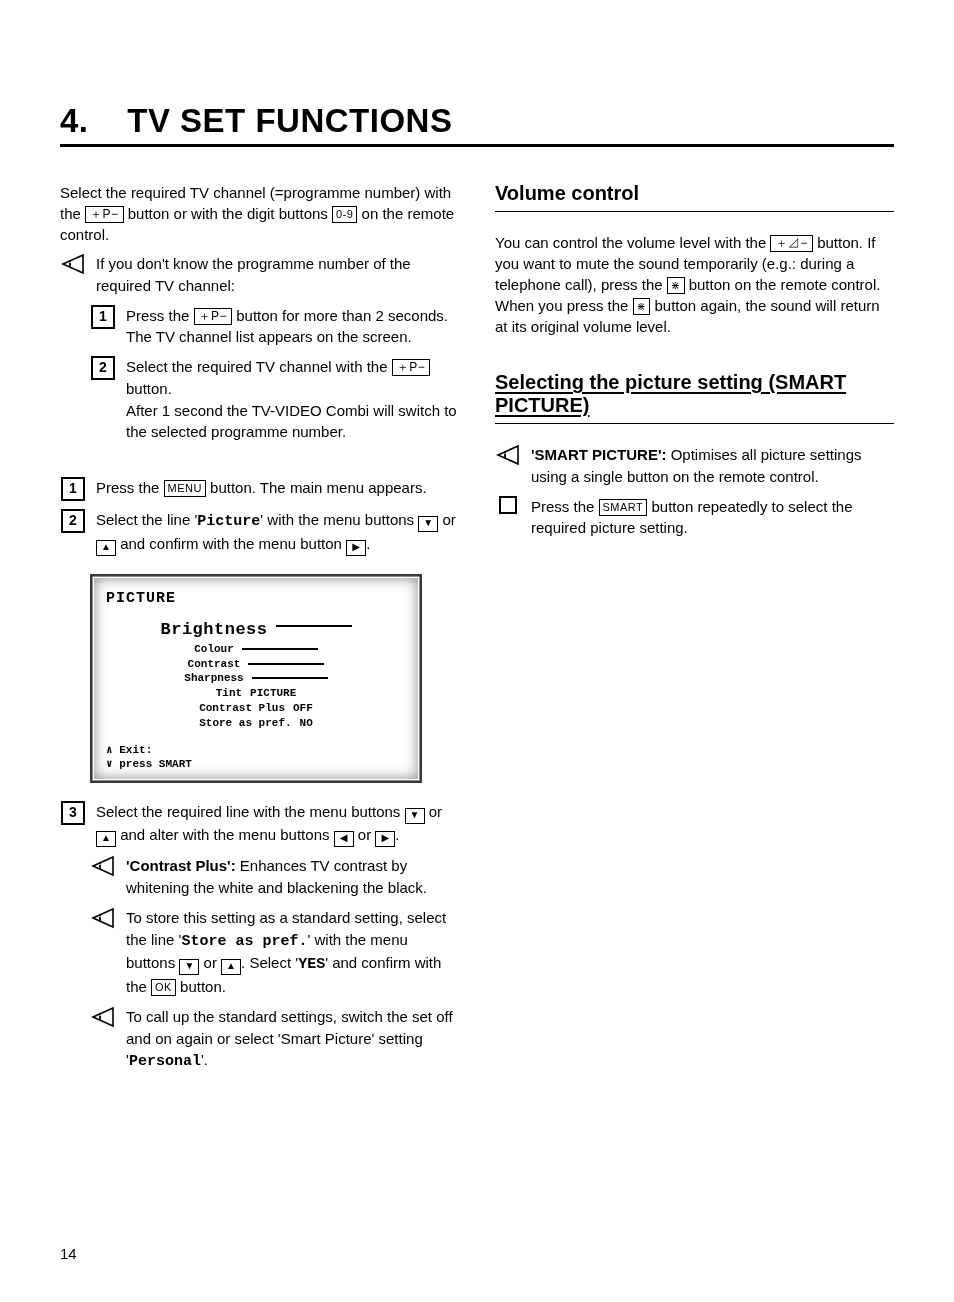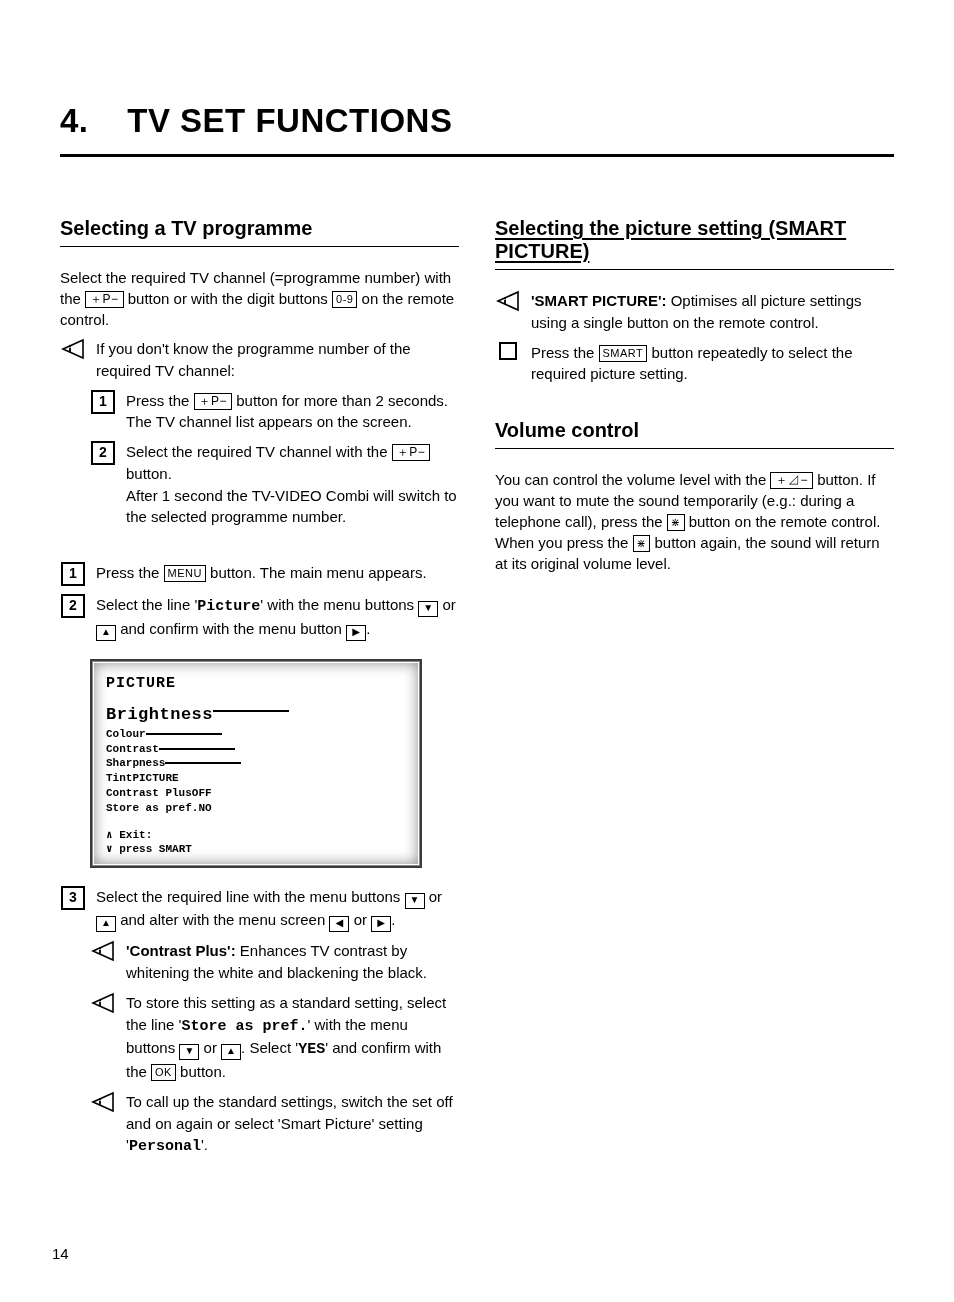--- a/index.html
+++ b/index.html
@@ -14,22 +14,22 @@
     box-sizing: border-box;
     padding: 80px 60px 40px 60px;
     font-size: 15px;
   }
   .chapter-title {
     font-family: "Arial Narrow", "Helvetica Neue Condensed", Arial, sans-serif;
     font-weight: 800;
     font-size: 33px;
     letter-spacing: 0.5px;
     border-bottom: 3px solid #000;
-    padding-bottom: 14px;
-    margin-bottom: 60px;
+    padding-bottom: 4px;
+    margin-bottom: 35px;
     font-stretch: condensed;
   }
   .columns {
     display: flex;
     gap: 36px;
   }
   .col { flex: 1; min-width: 0; }
   .section-h {
     font-family: "Arial Narrow", "Helvetica Neue Condensed", Arial, sans-serif;
     font-weight: 800;
@@ -106,35 +106,35 @@
     border: 2px solid #3a3a3a;
     padding: 14px 14px 10px 14px;
     font-family: "Courier New", monospace;
     font-size: 13px;
     background: #fff;
     position: relative;
     box-shadow: inset 0 0 0 1px #888;
   }
   .osd .tvtitle { font-weight: 700; font-size: 15px; margin-bottom: 12px; letter-spacing: 1px; }
   .osd .big { font-weight: 800; font-size: 17px; letter-spacing: 0.5px; }
-  .osd .line { display:flex; justify-content: flex-start; font-size: 11px; font-weight:700; line-height: 1.35; }
+  .osd .line { display:flex; justify-content: center; font-size: 11px; font-weight:700; line-height: 1.35; gap: 8px; }
   .osd .slider { display:inline-block; width: 76px; border-bottom: 2px solid #000; height: 6px; }
   .osd .foot { margin-top: 12px; font-size: 11px; font-weight:700; line-height:1.3; }
   .osd::after {
     content:"";
     position:absolute;
     inset: 2px;
     pointer-events:none;
     box-shadow: inset 0 0 14px rgba(0,0,0,.45);
   }
 
   .pagenum {
     position: absolute;
     bottom: 40px;
-    left: 52px;
+    left: 60px;
     font-size: 15px;
   }
 
   .block { margin-bottom: 34px; }
 
   .bold { font-weight: 700; }
 </style>
 </head>
 <body>
 
@@ -151,21 +151,20 @@
 <h1 class="chapter-title">
   <span>4.</span>&nbsp;&nbsp;&nbsp;
   <span>TV SET FUNCTIONS</span>
 </h1>
 
 <div class="columns">
 
   <div class="col">
 
     <div class="block">
-      <h2 class="section-h">Selecting a TV programme</h2>
 
       <p>
         <span>Select the required TV channel (=programme number) with the </span>
         <span class="btnbox">＋P−</span>
         <span> button or with the digit buttons </span>
         <span class="btnbox sm">0-9</span>
         <span> on the remote control.</span>
       </p>
 
       <div class="row">
@@ -271,21 +270,21 @@
 
       <div class="row">
         <span class="lead">
             <span class="stepnum">3</span>
           </span>
         <span class="body">
           <span>Select the required line with the menu buttons </span>
           <span class="arrow-box">▼</span>
           <span> or </span>
           <span class="arrow-box">▲</span>
-          <span> and alter with the menu screen </span>
+          <span> and alter with the menu buttons </span>
           <span class="arrow-box">◀</span>
           <span> or </span>
           <span class="arrow-box">▶</span><span>.</span>
         </span>
       </div>
 
       <div class="indent2">
         <div class="row">
           <span class="lead">
               <span class="info-icon">
@@ -327,58 +326,58 @@
           <span class="body">
             <span>To call up the standard settings, switch the set off and on again or select 'Smart Picture' setting '</span><span class="mono">Personal</span><span>'.</span>
           </span>
         </div>
       </div>
     </div>
 
   </div>
 
   <div class="col">
-
-    <div class="block">
-      <h2 class="section-h uline">Selecting the picture setting (SMART PICTURE)</h2>
-
-      <div class="row">
-        <span class="lead">
-            <span class="info-icon">
-              <svg width="24" height="22">
-                <use href="#info-tri"></use>
-              </svg>
-            </span>
-          </span>
-        <span class="body">
-          <span class="bold">'SMART PICTURE':</span><span> Optimises all picture settings using a single button on the remote control.</span>
-        </span>
-      </div>
-
-      <div class="row">
-        <span class="lead">
-            <span class="checkbox"></span>
-          </span>
-        <span class="body">
-          <span>Press the </span>
-          <span class="btnbox sm">SMART</span>
-          <span> button repeatedly to select the required picture setting.</span>
-        </span>
-      </div>
-    </div>
 
     <div class="block">
       <h2 class="section-h">Volume control</h2>
       <p>
         <span>You can control the volume level with the </span>
         <span class="btnbox">＋⊿−</span>
         <span> button. If you want to mute the sound temporarily (e.g.: during a telephone call), press the </span>
         <span class="btnbox sm">⋇</span>
         <span> button on the remote control. When you press the </span>
         <span class="btnbox sm">⋇</span>
         <span> button again, the sound will return at its original volume level.</span>
       </p>
     </div>
 
+    <div class="block">
+      <h2 class="section-h uline">Selecting the picture setting (SMART PICTURE)</h2>
+
+      <div class="row">
+        <span class="lead">
+            <span class="info-icon">
+              <svg width="24" height="22">
+                <use href="#info-tri"></use>
+              </svg>
+            </span>
+          </span>
+        <span class="body">
+          <span class="bold">'SMART PICTURE':</span><span> Optimises all picture settings using a single button on the remote control.</span>
+        </span>
+      </div>
+
+      <div class="row">
+        <span class="lead">
+            <span class="checkbox"></span>
+          </span>
+        <span class="body">
+          <span>Press the </span>
+          <span class="btnbox sm">SMART</span>
+          <span> button repeatedly to select the required picture setting.</span>
+        </span>
+      </div>
+    </div>
+
   </div>
 </div>
 
 <div class="pagenum">14</div>
 
 </body></html>

